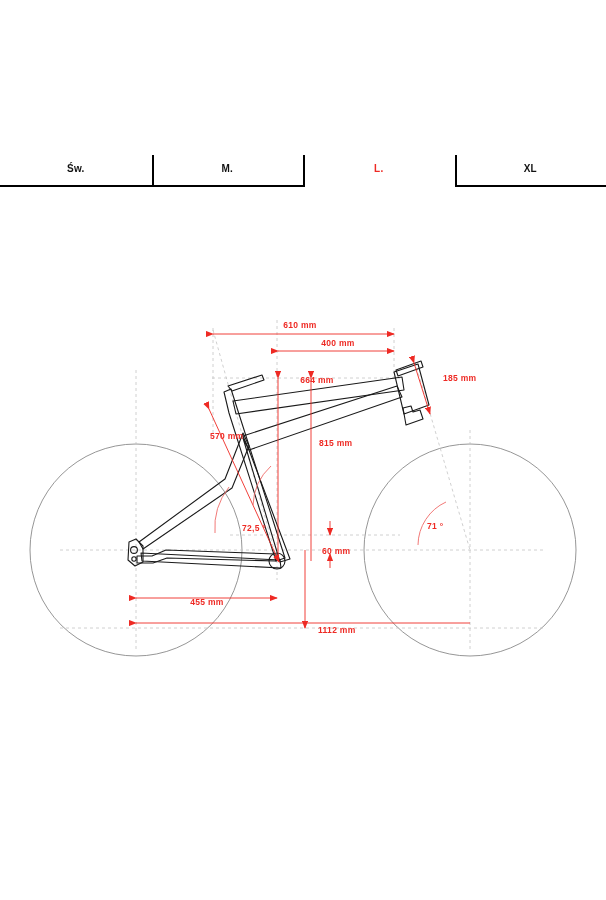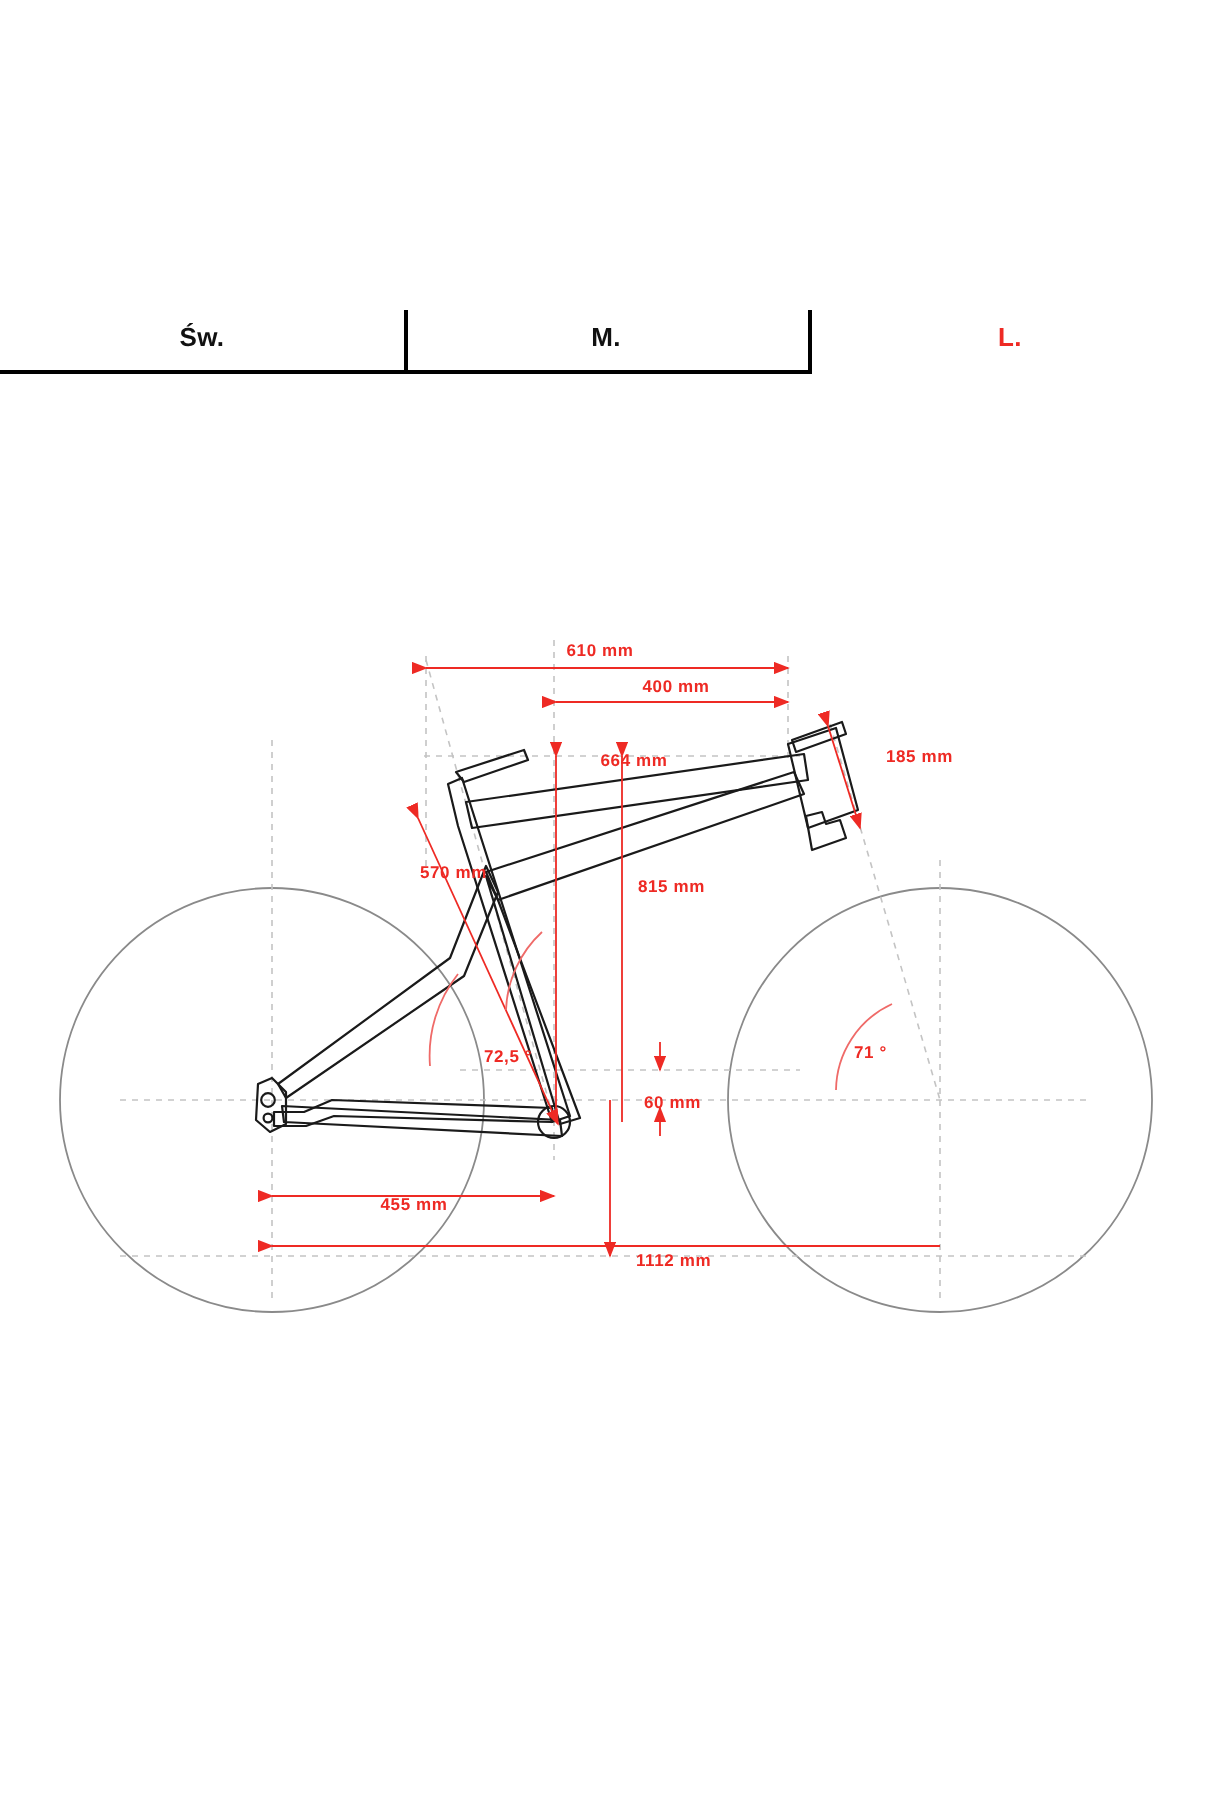--- a/index.html
+++ b/index.html
@@ -23,21 +23,21 @@
     width: 606px;
     height: 32px;
     display: flex;
   }
   .size-tab {
     flex: 1 1 0;
     position: relative;
     display: flex;
     align-items: center;
     justify-content: center;
-    font-size: 13px;
+    font-size: 10px;
     font-weight: bold;
     letter-spacing: 0.2px;
     color: #111111;
     background: transparent;
     cursor: pointer;
     user-select: none;
   }
   .size-tab .tab-label {
     display: block;
     padding-bottom: 6px;
@@ -96,20 +96,23 @@
   </div>
 
   <div class="size-tab bordered sep-left">
     <span class="tab-label">M.</span>
   </div>
 
   <div class="size-tab active sep-left">
     <span class="tab-label">L.</span>
   </div>
 
+  <div class="size-tab bordered sep-left">
+    <span class="tab-label">XL</span>
+  </div>
 
 </div>
 
 <div id="geometry-drawing">
 <svg width="606" height="420" viewBox="0 0 606 420" xmlns="http://www.w3.org/2000/svg">
 
   <defs>
     <marker id="arrH" markerWidth="9" markerHeight="7" refX="8" refY="3.5" orient="auto" markerUnits="strokeWidth">
       <path d="M0,0 L9,3.5 L0,7 z" fill="#ee2a24"></path>
     </marker>

